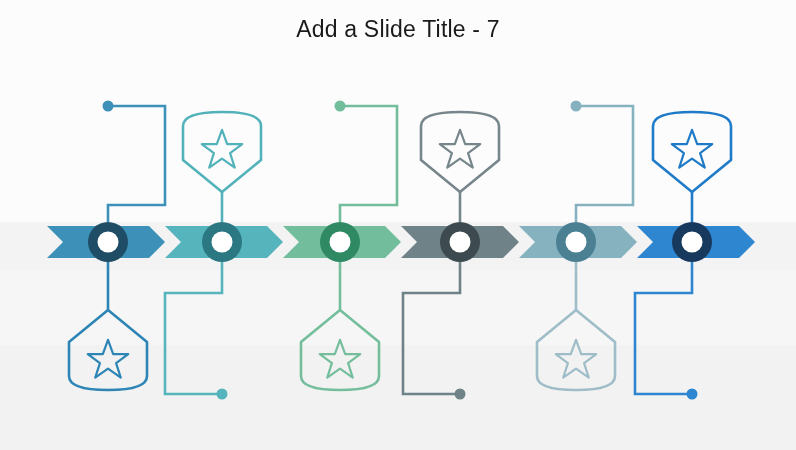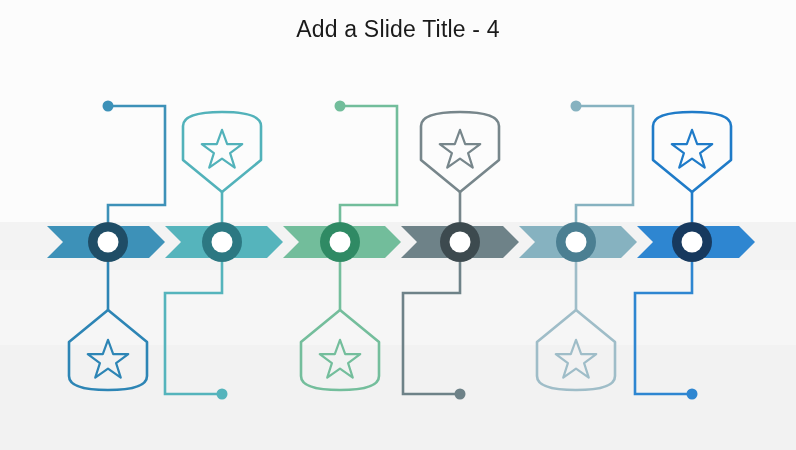--- a/index.html
+++ b/index.html
@@ -56,21 +56,21 @@
 </head>
 <body>
 
 <div id="slide">
 
   <div class="bg-band bg-top"></div>
   <div class="bg-band bg-mid"></div>
   <div class="bg-band bg-mid2"></div>
   <div class="bg-band bg-bottom"></div>
 
-  <div id="slide-title">Add a Slide Title - 4</div>
+  <div id="slide-title">Add a Slide Title - 7</div>
 
   <svg class="layer" id="diagram-svg" viewBox="0 0 796 450" xmlns="http://www.w3.org/2000/svg">
     <defs>
 
       <symbol id="star-glyph" viewBox="0 0 100 95">
         <polygon points="50,4 61.8,36.3 96,36.3 68.4,56.8 79,90 50,69.5 21,90 31.6,56.8 4,36.3 38.2,36.3" fill="none" stroke="currentColor" stroke-width="5" stroke-linejoin="round"></polygon>
       </symbol>
     </defs>
 
     <g id="connector-layer">

